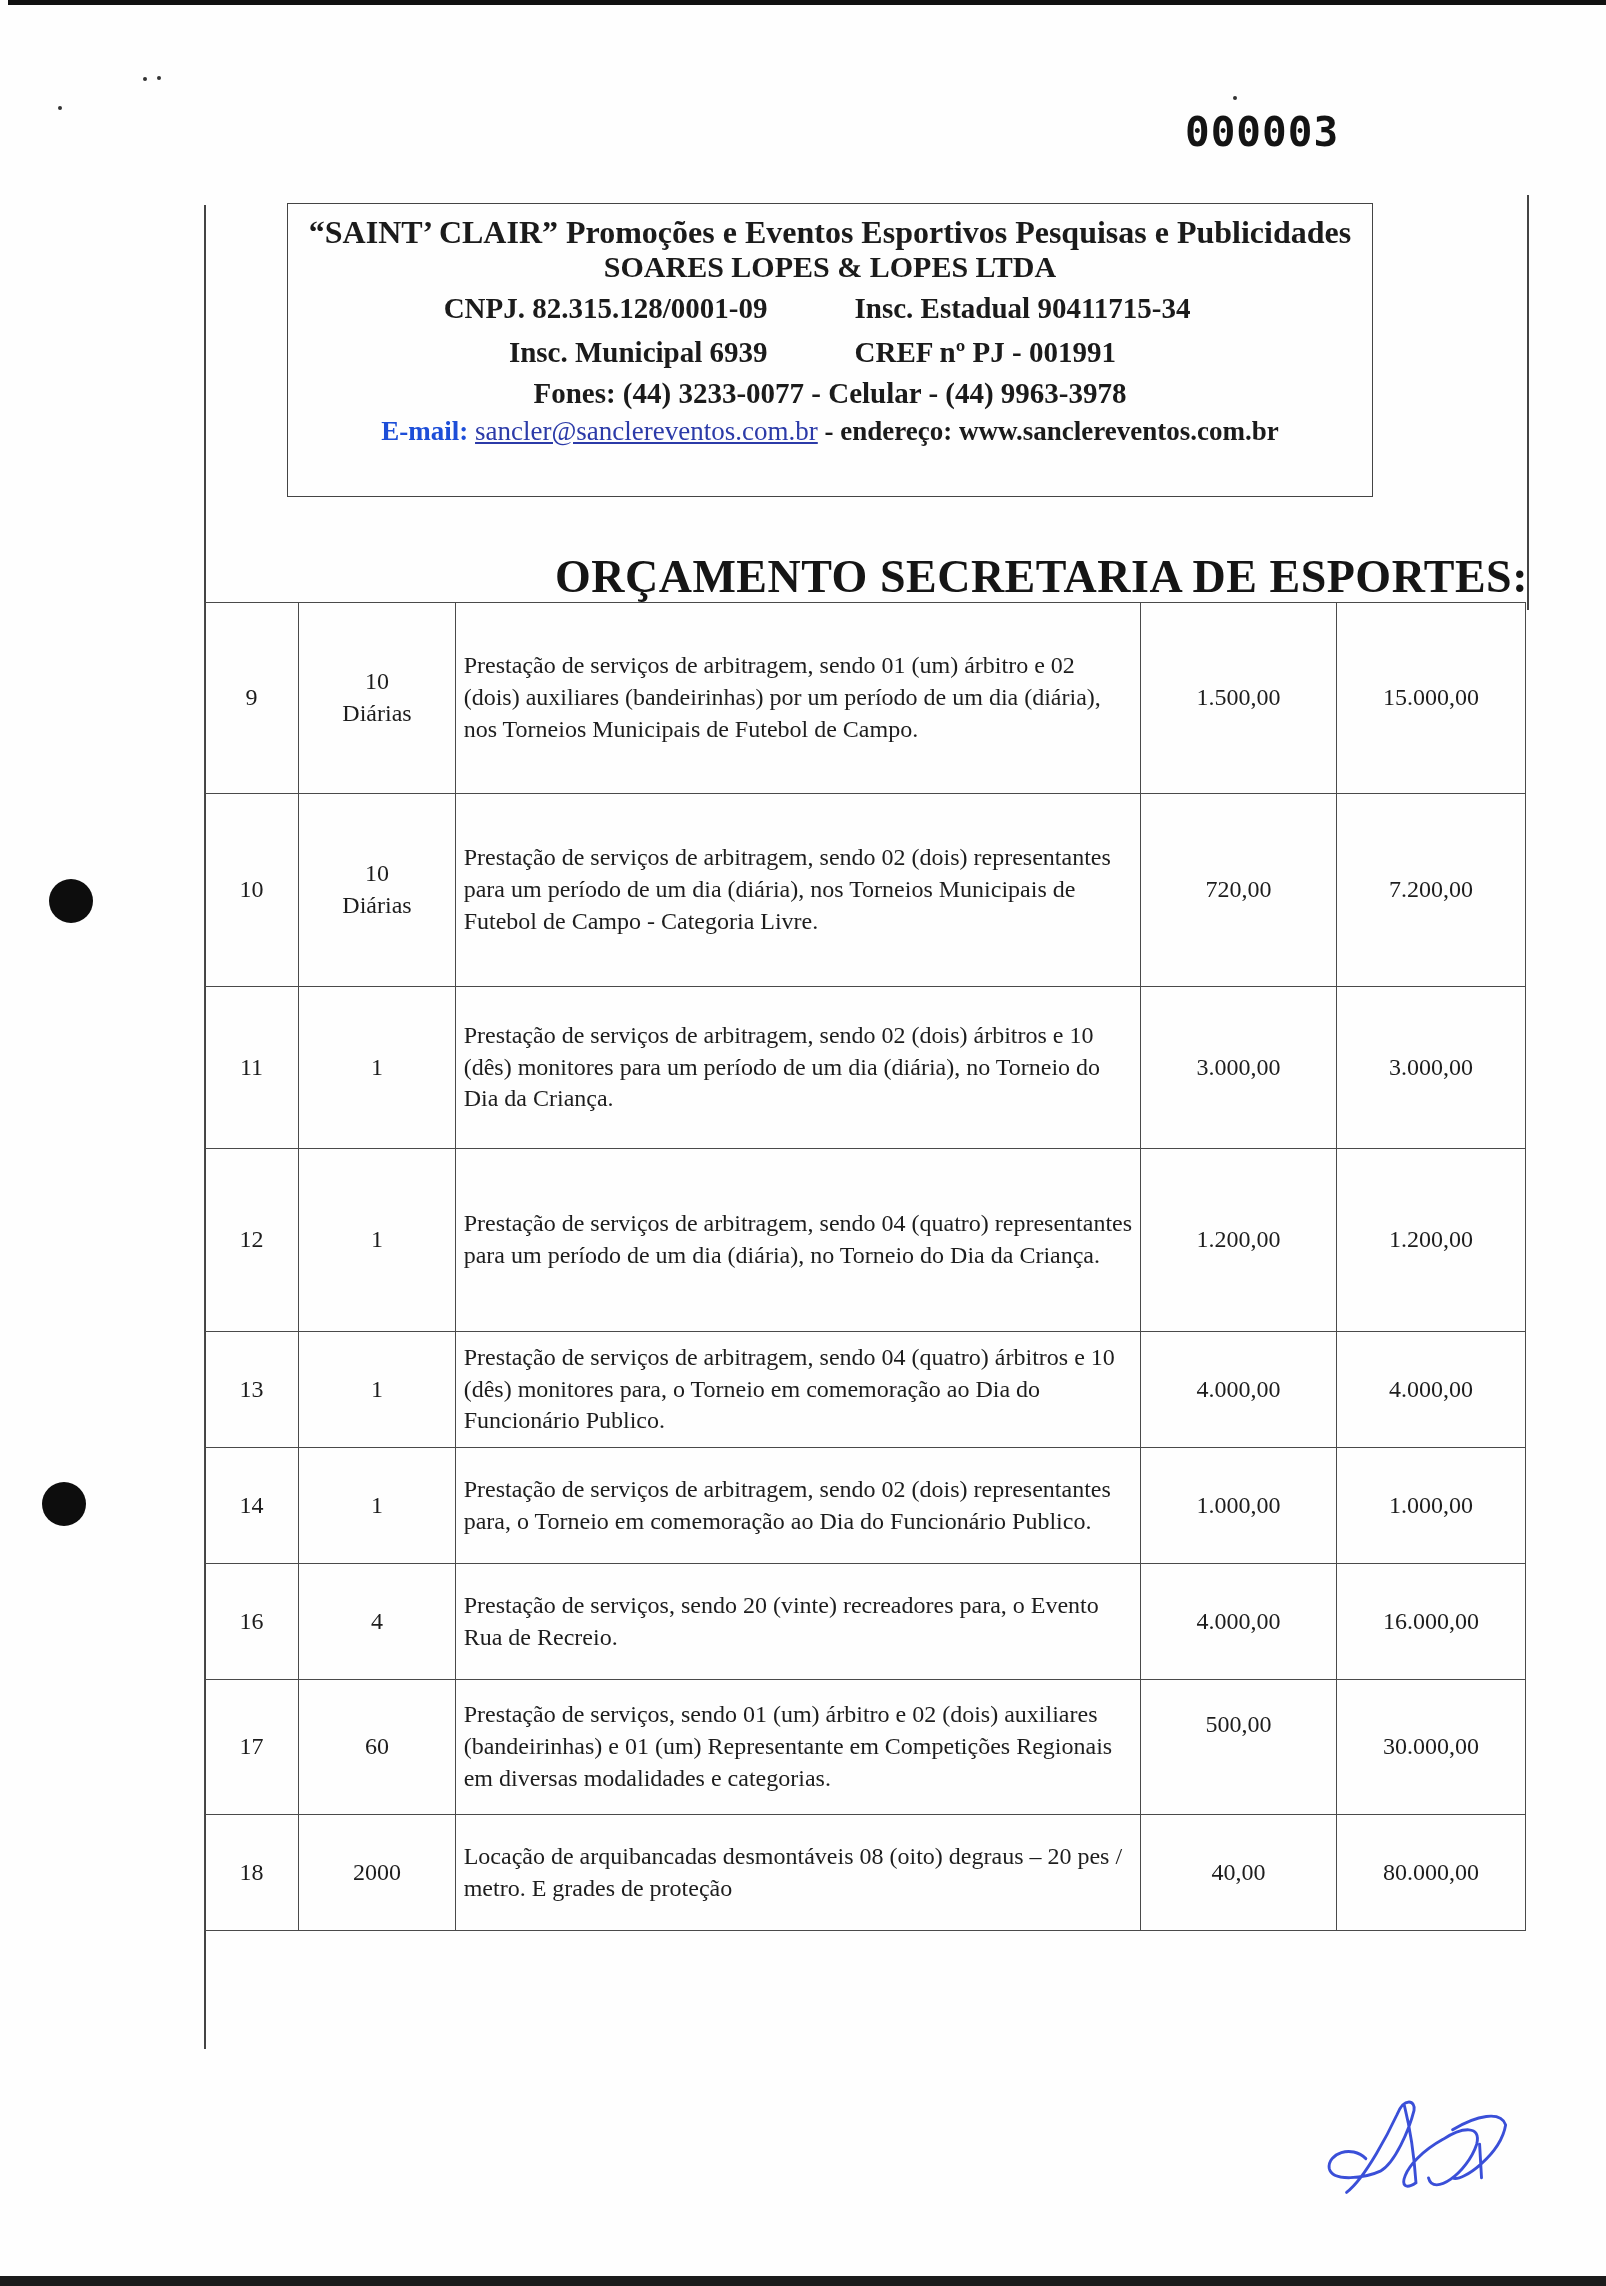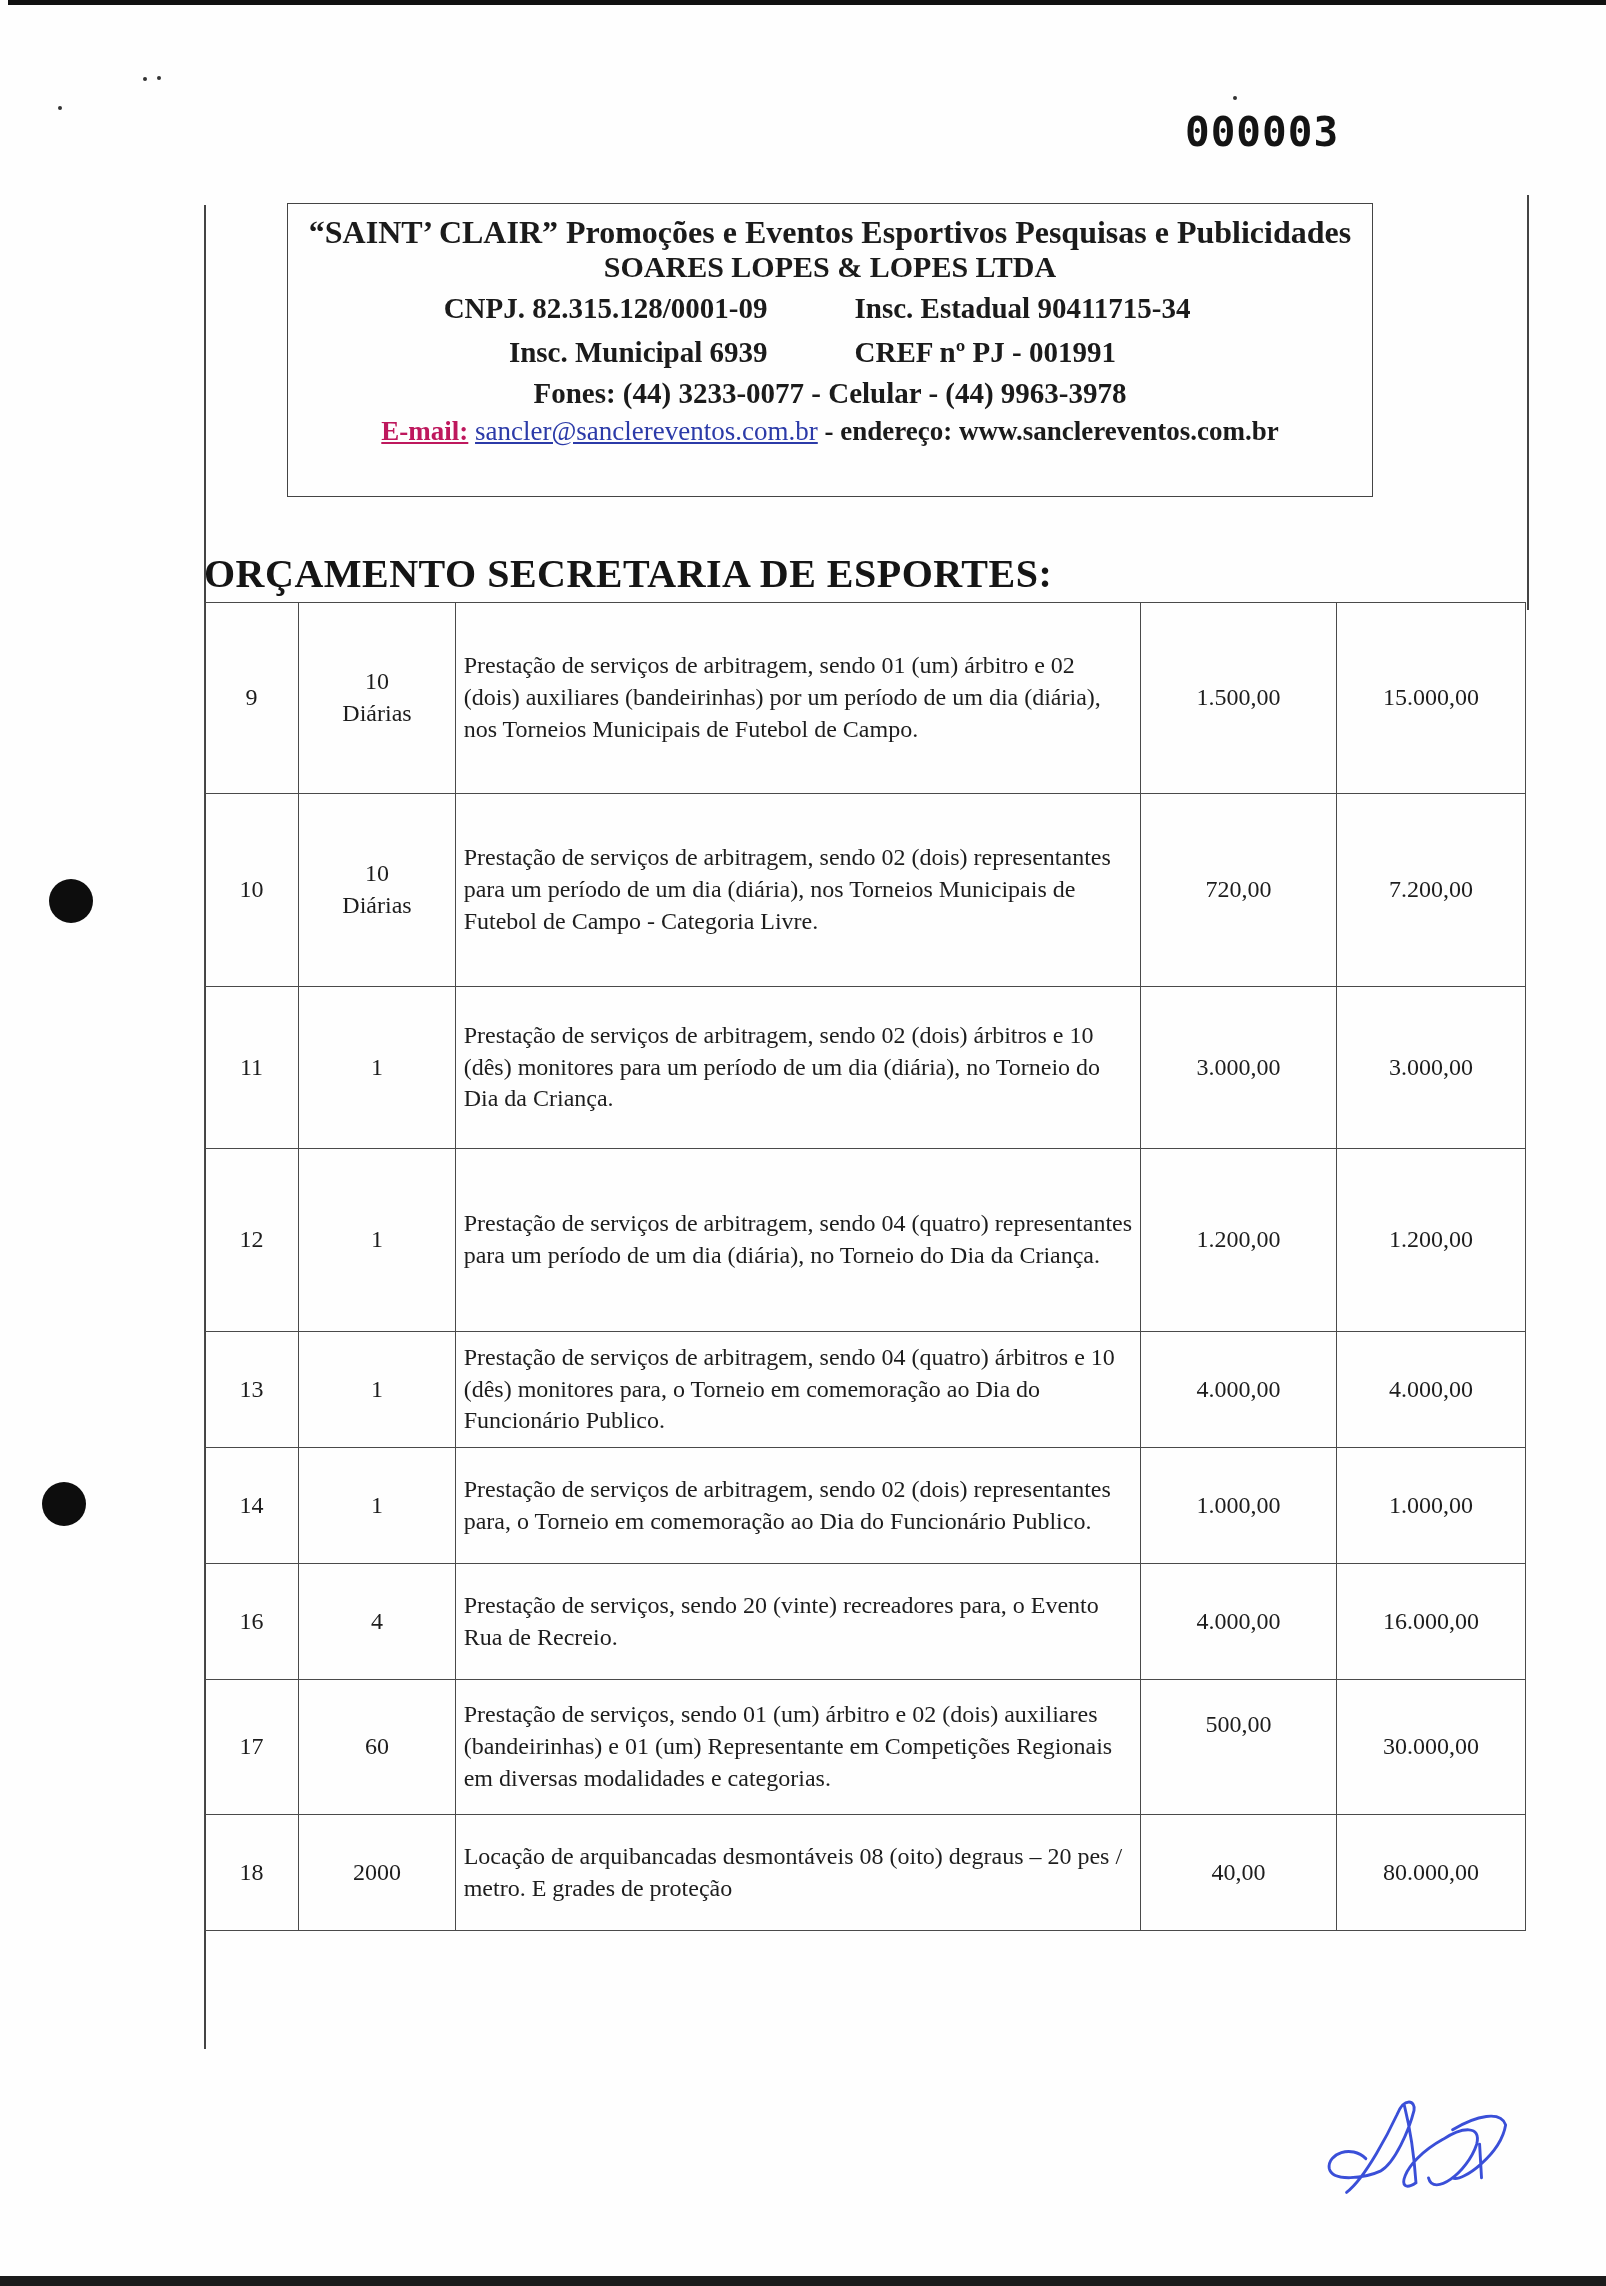--- a/index.html
+++ b/index.html
@@ -29,25 +29,25 @@
   .lh2 { font-size: 30px; margin-top: 4px; }
   .lh-row { display: flex; justify-content: center; font-size: 29px; margin-top: 10.6px; }
   .lh-row span { display: inline-block; }
   .lh-row .l { width: 406px; text-align: right; padding-right: 39px; }
   .lh-row .r { width: 444px; text-align: left; margin-left: 48px; }
   .lh5 { font-size: 29px; margin-top: 10.6px; }
   .lh6 { font-size: 29px; margin-top: 10.6px; }
   .lh7 { font-size: 23px; margin-top: 9.7px; }
   .lh8 { font-size: 27px; margin-top: 9.7px; }
   .email-link { color: #2b3aa8; text-decoration: underline; font-weight: normal; }
-  .green { color: #be185d; text-decoration: underline; }
+  .green { color: #1d4ed8; }
 
   .title {
-    position: absolute; left: 204px; width: 1324px; top: 550px; text-align: left;
-    font-weight: bold; font-size: 40px; letter-spacing: 0.5px; color: #151515;
+    position: absolute; left: 204px; width: 1324px; top: 550px; text-align: right;
+    font-weight: bold; font-size: 46px; letter-spacing: 0.5px; color: #151515;
   }
 
   table.budget {
     position: absolute; left: 204px; top: 602px; border-collapse: collapse;
     width: 1321px; table-layout: fixed;
   }
   table.budget td {
     border: 1.9px solid #4a4a4a; font-size: 24px; color: #1d1d1d; padding: 0;
     vertical-align: middle; text-align: center; line-height: 1.32;
   }

